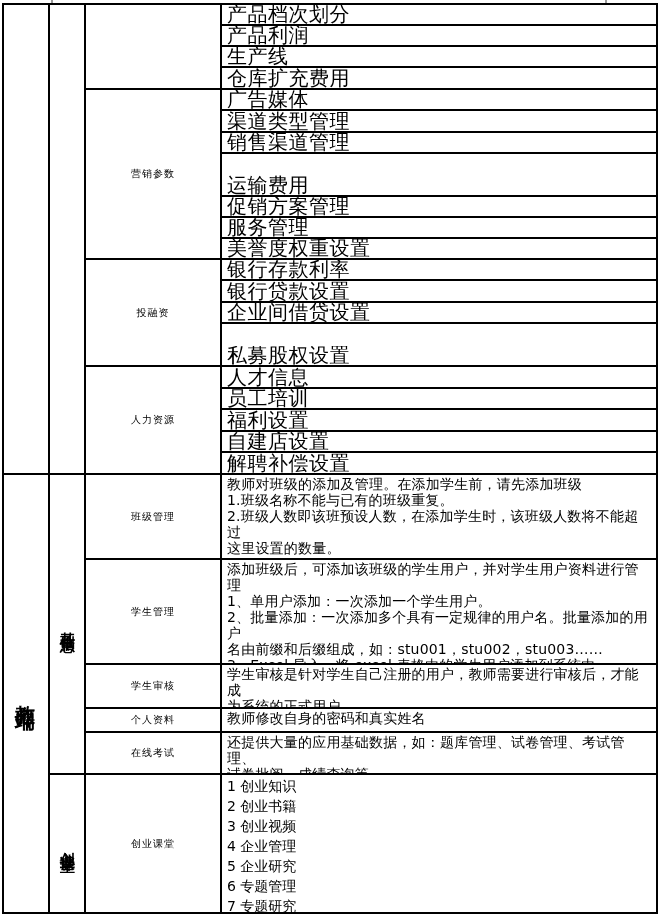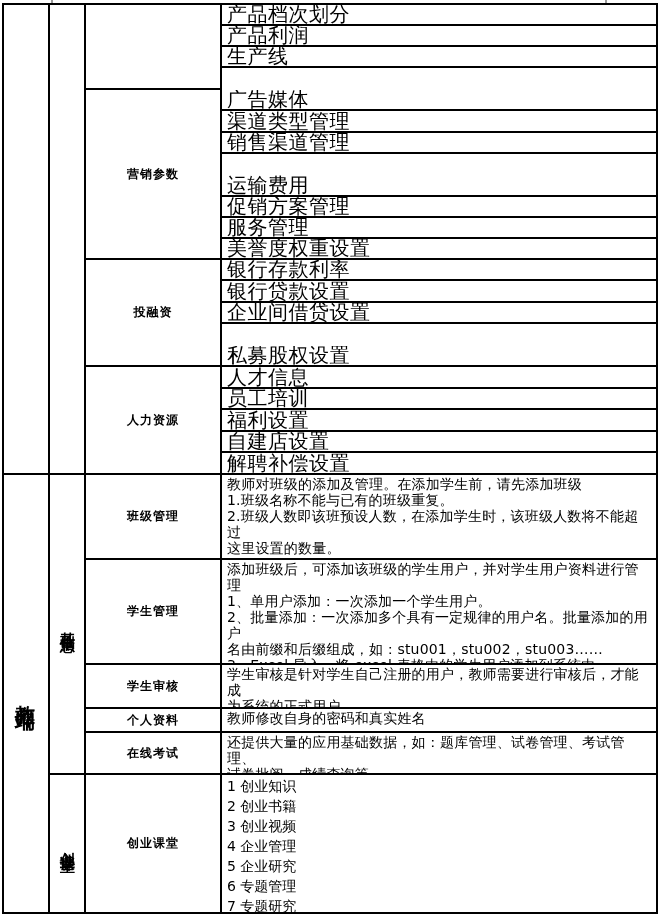--- a/index.html
+++ b/index.html
@@ -31,21 +31,21 @@
   .br { border-right: 2px solid #000; }
   .bb { border-bottom: 2px solid #000; }
   .item {
     display: flex; align-items: center;
     padding-left: 5px;
     font-size: 20px;
     letter-spacing: 0.5px;
   }
   .cat {
     display: flex; align-items: center; justify-content: center;
-    font-weight: bold; font-size: 12px;
+    font-weight: normal; font-size: 10px;
     letter-spacing: 1px;
   }
   .para {
     font-size: 14px;
     line-height: 16px;
     padding: 1px 5px 0 5px;
     white-space: pre-line;
     letter-spacing: 0.2px;
   }
   .list {
@@ -72,20 +72,21 @@
 
 <div class="doc-table">
 
   <div class="cell br bb" style="grid-area:1/1/23/2"></div>
   <div class="cell br bb" style="grid-area:1/2/23/3"></div>
 
   <div class="cell br bb cat" style="grid-area:1/3/5/4"></div>
   <div class="cell bb item" style="grid-area:1/4/2/5">产品档次划分</div>
   <div class="cell bb item" style="grid-area:2/4/3/5">产品利润</div>
   <div class="cell bb item" style="grid-area:3/4/4/5">生产线</div>
+  <div class="cell bb item" style="grid-area:4/4/5/5">仓库扩充费用</div>
 
   <div class="cell br bb cat" style="grid-area:5/3/13/4">营销参数</div>
   <div class="cell bb item" style="grid-area:5/4/6/5">广告媒体</div>
   <div class="cell bb item" style="grid-area:6/4/7/5">渠道类型管理</div>
   <div class="cell bb item" style="grid-area:7/4/8/5">销售渠道管理</div>
   <div class="cell bb item" style="grid-area:9/4/10/5">运输费用</div>
   <div class="cell bb item" style="grid-area:10/4/11/5">促销方案管理</div>
   <div class="cell bb item" style="grid-area:11/4/12/5">服务管理</div>
   <div class="cell bb item" style="grid-area:12/4/13/5">美誉度权重设置</div>
 

